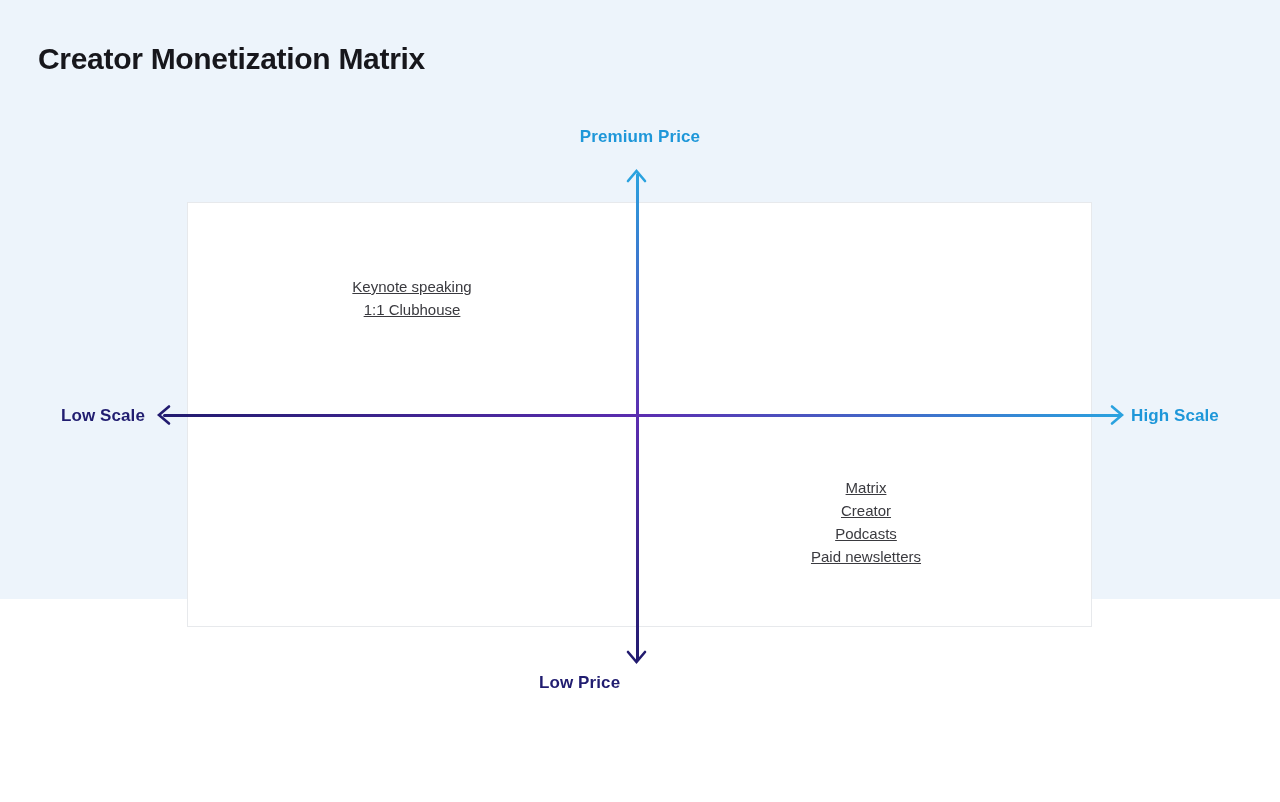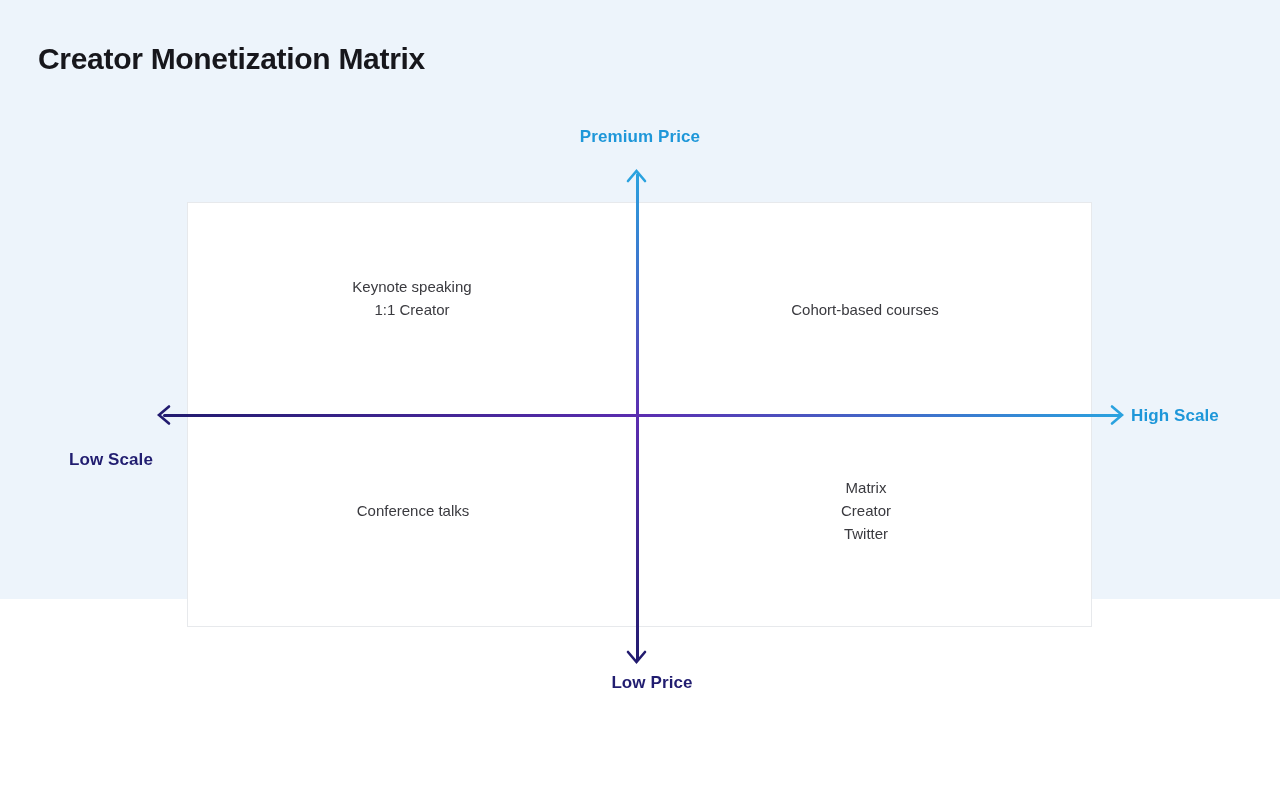--- a/index.html
+++ b/index.html
@@ -57,30 +57,31 @@
   .stroke-navy polyline { stroke: var(--navy); }
   .axis-label {
     position: absolute;
     font-size: 17px;
     font-weight: 700;
     letter-spacing: 0.1px;
   }
   .axis-label.cyan { color: var(--label-cyan, #1e97d9); }
   .axis-label.navy { color: var(--label-navy, #211d70); }
   .label-premium   { left: 540px; top: 127px; width: 200px; text-align: center; }
-  .label-low-price { left: 552px; top: 673px; width: 200px; text-align: center; }
-  .label-low-scale { left: 28px;  top: 406px; width: 125px; text-align: right; margin-top: 44px; }
+  .label-low-price { left: 539px; top: 673px; width: 200px; text-align: left; }
+  .label-low-scale { left: 20px;  top: 406px; width: 125px; text-align: right; }
   .label-high-scale{ left: 1131px; top: 406px; width: 160px; text-align: left; }
   .quad {
     position: absolute;
     width: 300px;
     text-align: center;
     font-size: 15px;
     line-height: 23px;
     color: var(--quadrant-text, #3a3a3f);
+    text-decoration: underline;
   }
   .quad-tl { left: 262px; top: 275px; }
   .quad-tr { left: 715px; top: 298px; }
   .quad-bl { left: 263px; top: 499px; }
   .quad-br { left: 716px; top: 476px; }
 </style>
 </head>
 <body>
 
 <div class="page">
@@ -105,30 +106,27 @@
     <polyline points="9,3.5 19,12 9,20.5"></polyline>
   </svg>
 
   <div class="axis-label cyan label-premium">Premium Price</div>
   <div class="axis-label navy label-low-price">Low Price</div>
   <div class="axis-label navy label-low-scale">Low Scale</div>
   <div class="axis-label cyan label-high-scale">High Scale</div>
 
   <div class="quad quad-tl">
     <div>Keynote speaking</div>
-    <div>1:1 Creator</div>
+    <div>1:1 Clubhouse</div>
   </div>
 
-  <div class="quad quad-tr">
-    <div>Cohort-based courses</div>
-  </div>
 
   <div class="quad quad-bl">
-    <div>Conference talks</div>
   </div>
 
   <div class="quad quad-br">
     <div>Matrix</div>
     <div>Creator</div>
-    <div>Twitter</div>
+    <div>Podcasts</div>
+    <div>Paid newsletters</div>
   </div>
 
 </div>
 
 </body></html>

